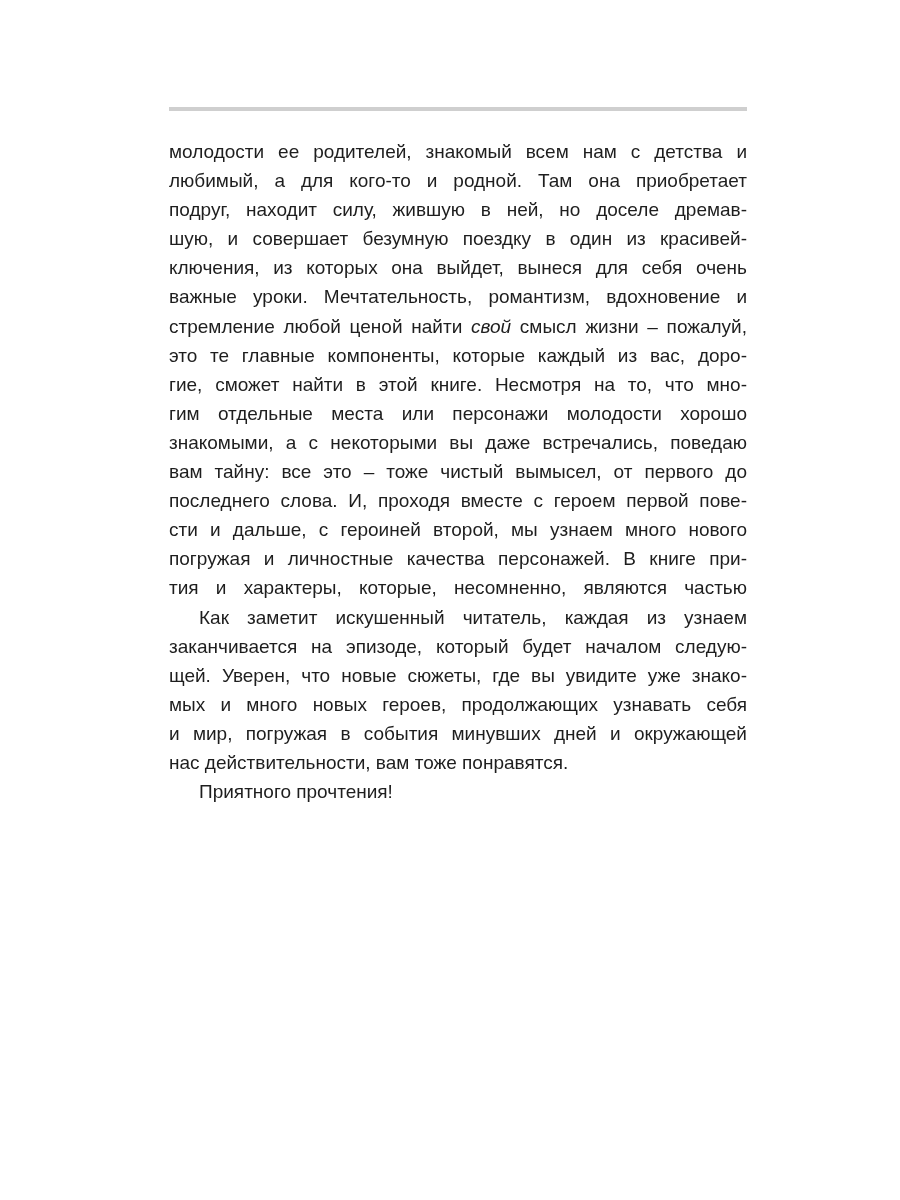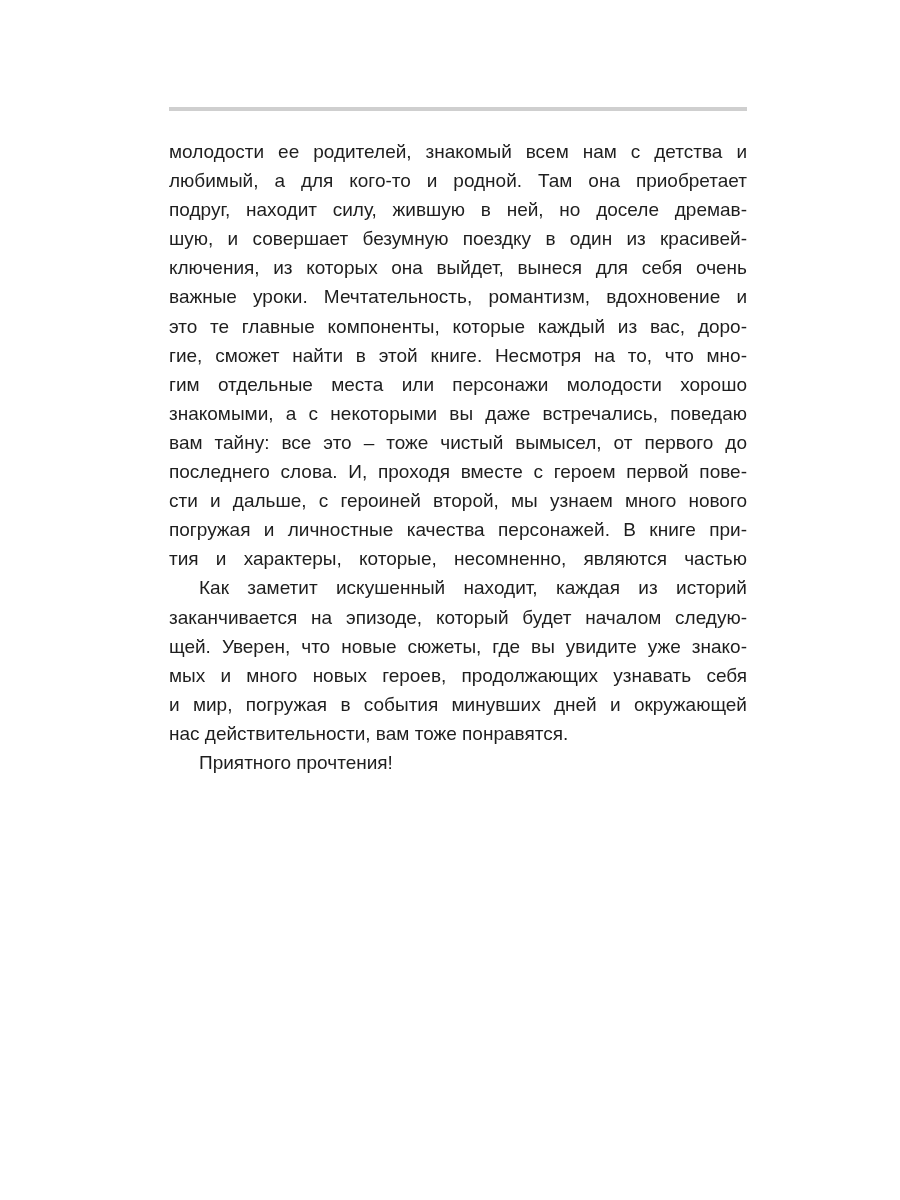--- a/index.html
+++ b/index.html
@@ -61,33 +61,34 @@
 
   <div class="text-block">
 
     <div>
       <span class="line">молодости ее родителей, знакомый всем нам с детства и</span>
       <span class="line">любимый, а для кого-то и родной. Там она приобретает</span>
       <span class="line">подруг, находит силу, жившую в ней, но доселе дремав-</span>
       <span class="line">шую, и совершает безумную поездку в один из красивей-</span>
       <span class="line">ключения, из которых она выйдет, вынеся для себя очень</span>
       <span class="line">важные уроки. Мечтательность, романтизм, вдохновение и</span>
+      <span class="line"><span>стремление любой ценой найти </span><span class="italic">свой</span><span> смысл жизни – пожалуй,</span></span>
       <span class="line">это те главные компоненты, которые каждый из вас, доро-</span>
       <span class="line">гие, сможет найти в этой книге. Несмотря на то, что мно-</span>
       <span class="line">гим отдельные места или персонажи молодости хорошо</span>
       <span class="line">знакомыми, а с некоторыми вы даже встречались, поведаю</span>
       <span class="line">вам тайну: все это – тоже чистый вымысел, от первого до</span>
       <span class="line">последнего слова. И, проходя вместе с героем первой пове-</span>
       <span class="line">сти и дальше, с героиней второй, мы узнаем много нового</span>
       <span class="line">погружая и личностные качества персонажей. В книге при-</span>
       <span class="line">тия и характеры, которые, несомненно, являются частью</span>
     </div>
 
     <div>
-      <span class="line indent">Как заметит искушенный находит, каждая из историй</span>
+      <span class="line indent">Как заметит искушенный читатель, каждая из узнаем</span>
       <span class="line">заканчивается на эпизоде, который будет началом следую-</span>
       <span class="line">щей. Уверен, что новые сюжеты, где вы увидите уже знако-</span>
       <span class="line">мых и много новых героев, продолжающих узнавать себя</span>
       <span class="line">и мир, погружая в события минувших дней и окружающей</span>
       <span class="line last">нас действительности, вам тоже понравятся.</span>
     </div>
 
     <div>
       <span class="line indent last">Приятного прочтения!</span>
     </div>

